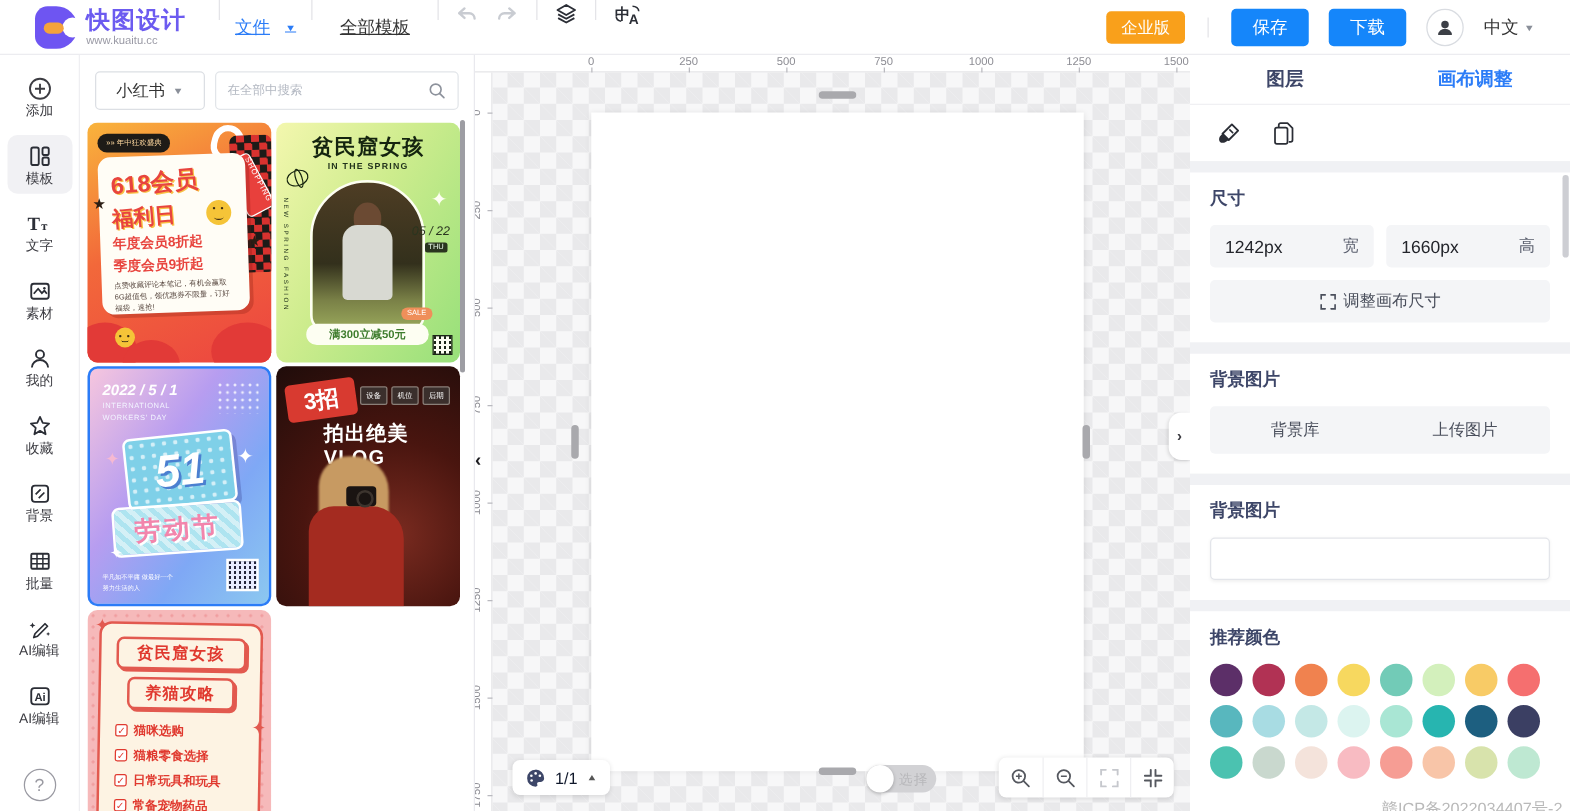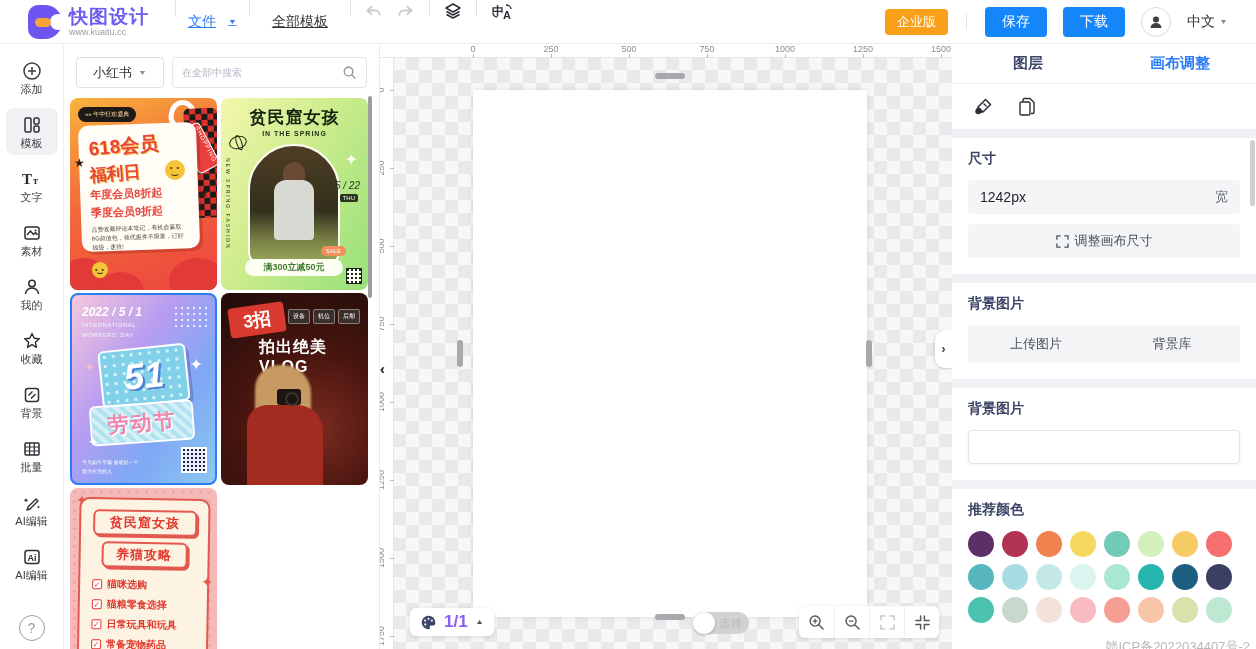--- a/index.html
+++ b/index.html
@@ -145,21 +145,21 @@
   .ruler-h { position:absolute; left:0; top:0; width:100%; height:14px; background:#fff; border-bottom:1px solid #e5e5e8; z-index:5; }
   .ruler-v { position:absolute; left:0; top:0; width:14px; height:100%; background:#fff; border-right:1px solid #e5e5e8; z-index:4; }
   .rl { position:absolute; font-size:9px; color:#8d8d94; }
   .rl-tick-h { position:absolute; width:1px; height:4px; background:#b9b9bf; top:10px; }
   .rl-tick-v { position:absolute; height:1px; width:4px; background:#b9b9bf; left:10px; }
   .page { position:absolute; left:93px; top:46px; width:394px; height:527px; background:#fff; box-shadow:0 0 5px rgba(0,0,0,.10); z-index:1; }
   .handle { position:absolute; background:#a9a9ad; border-radius:4px; z-index:3; }
   .collapse-left { position:absolute; left:0px; top:316px; z-index:6; font-size:15px; font-weight:bold; color:#1b1b1f; cursor:pointer; }
   .expand-tab { position:absolute; right:0; top:286px; width:17px; height:38px; background:#fff; border-radius:10px 0 0 10px; box-shadow:-1px 1px 3px rgba(0,0,0,.12); display:flex; align-items:center; justify-content:center; color:#3a3a40; font-size:12px; font-weight:bold; cursor:pointer; z-index:6; }
   .pages-btn { position:absolute; left:30px; bottom:13px; height:28px; background:#fff; border-radius:6px; box-shadow:0 1px 4px rgba(0,0,0,.12); display:flex; align-items:center; gap:7px; padding:0 10px; cursor:pointer; z-index:7; }
-  .pages-btn .pg { font-size:17px; color:#8b5cf6;font-weight:bold; }
+  .pages-btn .pg { font-size:13px; color:#0f172a; }
   .select-toggle { position:absolute; left:313px; bottom:15px; width:56px; height:22px; background:#d2d2d5; border-radius:11px; z-index:7; cursor:pointer; }
   .select-knob { position:absolute; left:0; top:0; width:22px; height:22px; border-radius:50%; background:#fff; box-shadow:0 1px 3px rgba(0,0,0,.25); }
   .select-label { position:absolute; left:26px; top:4px; font-size:11px; color:#b7b7ba; letter-spacing:1px; }
   .zoom-group { position:absolute; right:13px; bottom:11px; height:32px; background:#fff; border-radius:6px; box-shadow:0 1px 4px rgba(0,0,0,.12); display:flex; align-items:center; z-index:7; }
   .zoom-btn { width:35px; height:32px; display:flex; align-items:center; justify-content:center; cursor:pointer; }
   .zoom-btn + .zoom-btn { border-left:1px solid #efeff2; }
 
   
   .right-panel { width:304px; background:#f0f1f4; display:flex; flex-direction:column; overflow:hidden; position:relative; }
   .rp-tabs { height:40px; background:#fff; display:flex; border-bottom:1px solid #f0f0f3; flex:0 0 auto; }
@@ -569,35 +569,39 @@
       </div>
       <div class="rp-gap"></div>
 
       <div class="rp-section">
         <div class="rp-heading">尺寸</div>
         <div class="size-row">
           <div class="size-input">
             <span class="val">1242px</span>
             <span class="lab">宽</span>
           </div>
+          <div class="size-input">
+            <span class="val">1660px</span>
+            <span class="lab">高</span>
+          </div>
         </div>
         <button class="resize-btn">
           <svg width="13" height="13" viewBox="0 0 14 14">
               <path d="M1 4.5 V1 h3.5 M9.5 1 H13 v3.5 M13 9.5 V13 H9.5 M4.5 13 H1 V9.5" fill="none" stroke="#4a4f5c" stroke-width="1.4" stroke-linecap="round"></path>
             </svg>
           <span>调整画布尺寸</span>
         </button>
       </div>
       <div class="rp-gap"></div>
 
       <div class="rp-section">
         <div class="rp-heading">背景图片</div>
         <div class="seg-bar">
+          <div class="seg-opt">背景库</div>
           <div class="seg-opt">上传图片</div>
-          <div class="seg-opt">背景库</div>
         </div>
       </div>
       <div class="rp-gap"></div>
 
       <div class="rp-section">
         <div class="rp-heading">背景图片</div>
         <div class="color-swatch-input" id="bgColorSwatch" style="background: rgb(255, 255, 255);"></div>
       </div>
       <div class="rp-gap"></div>
 

